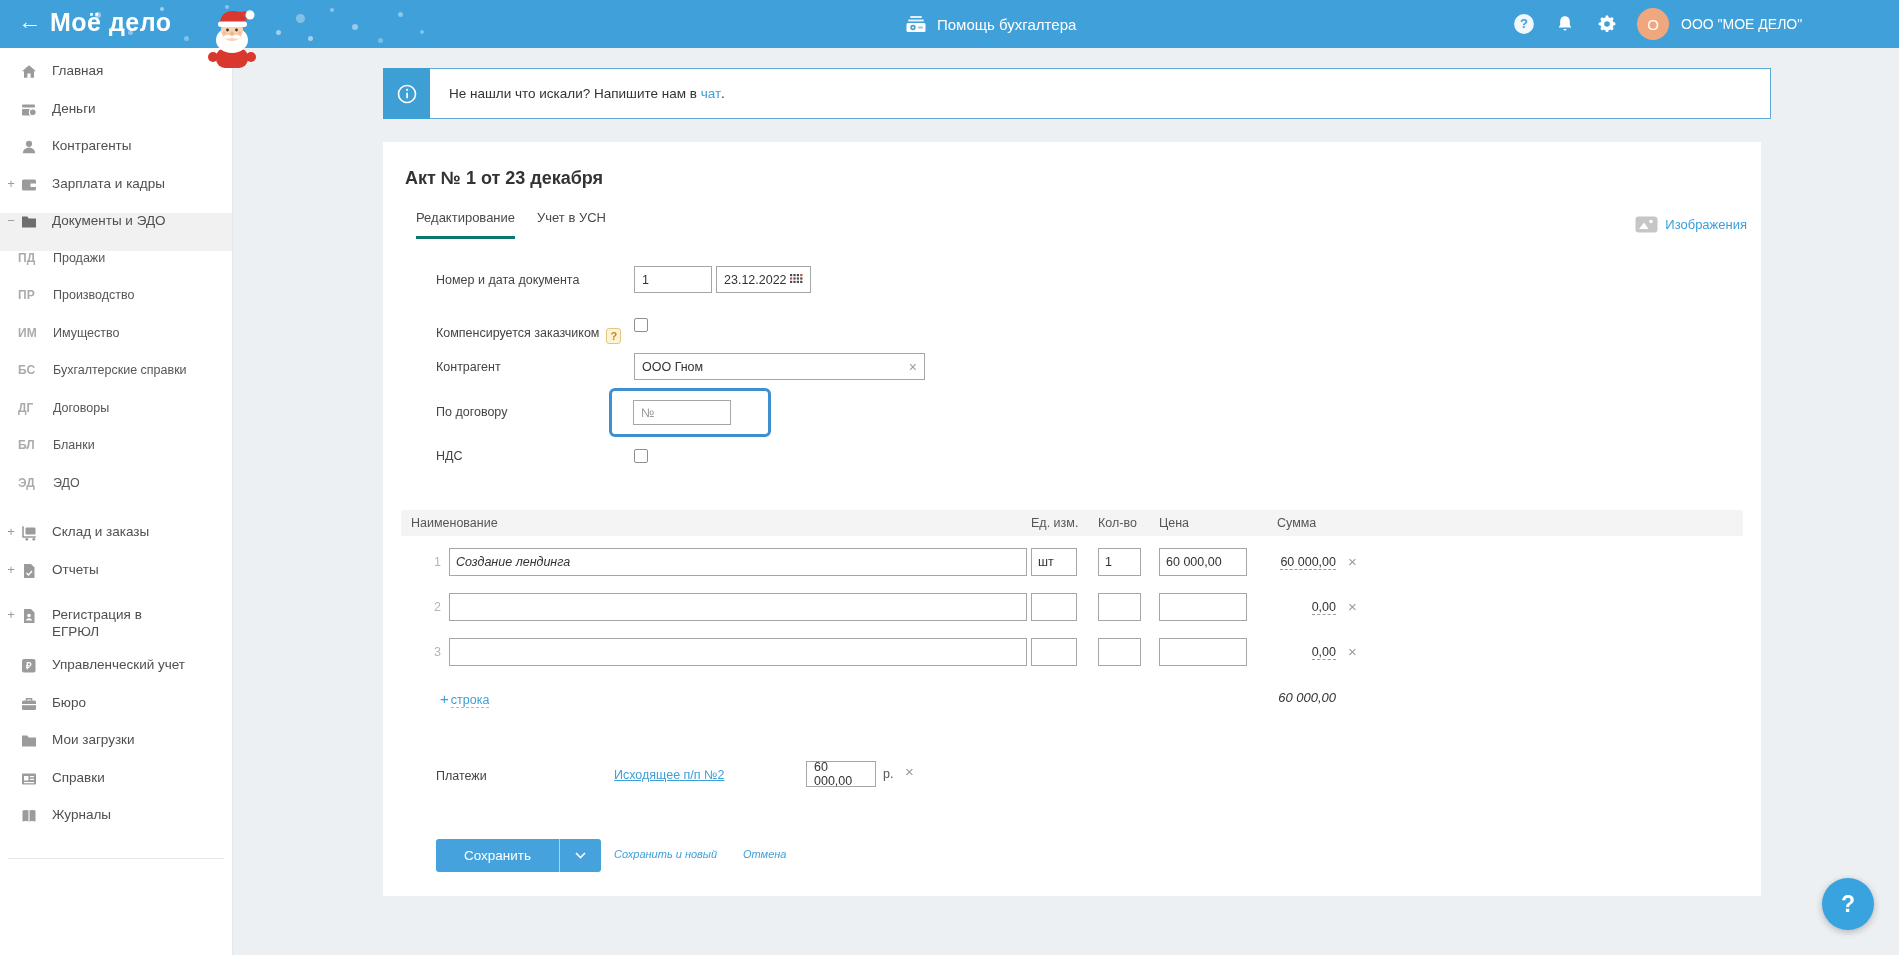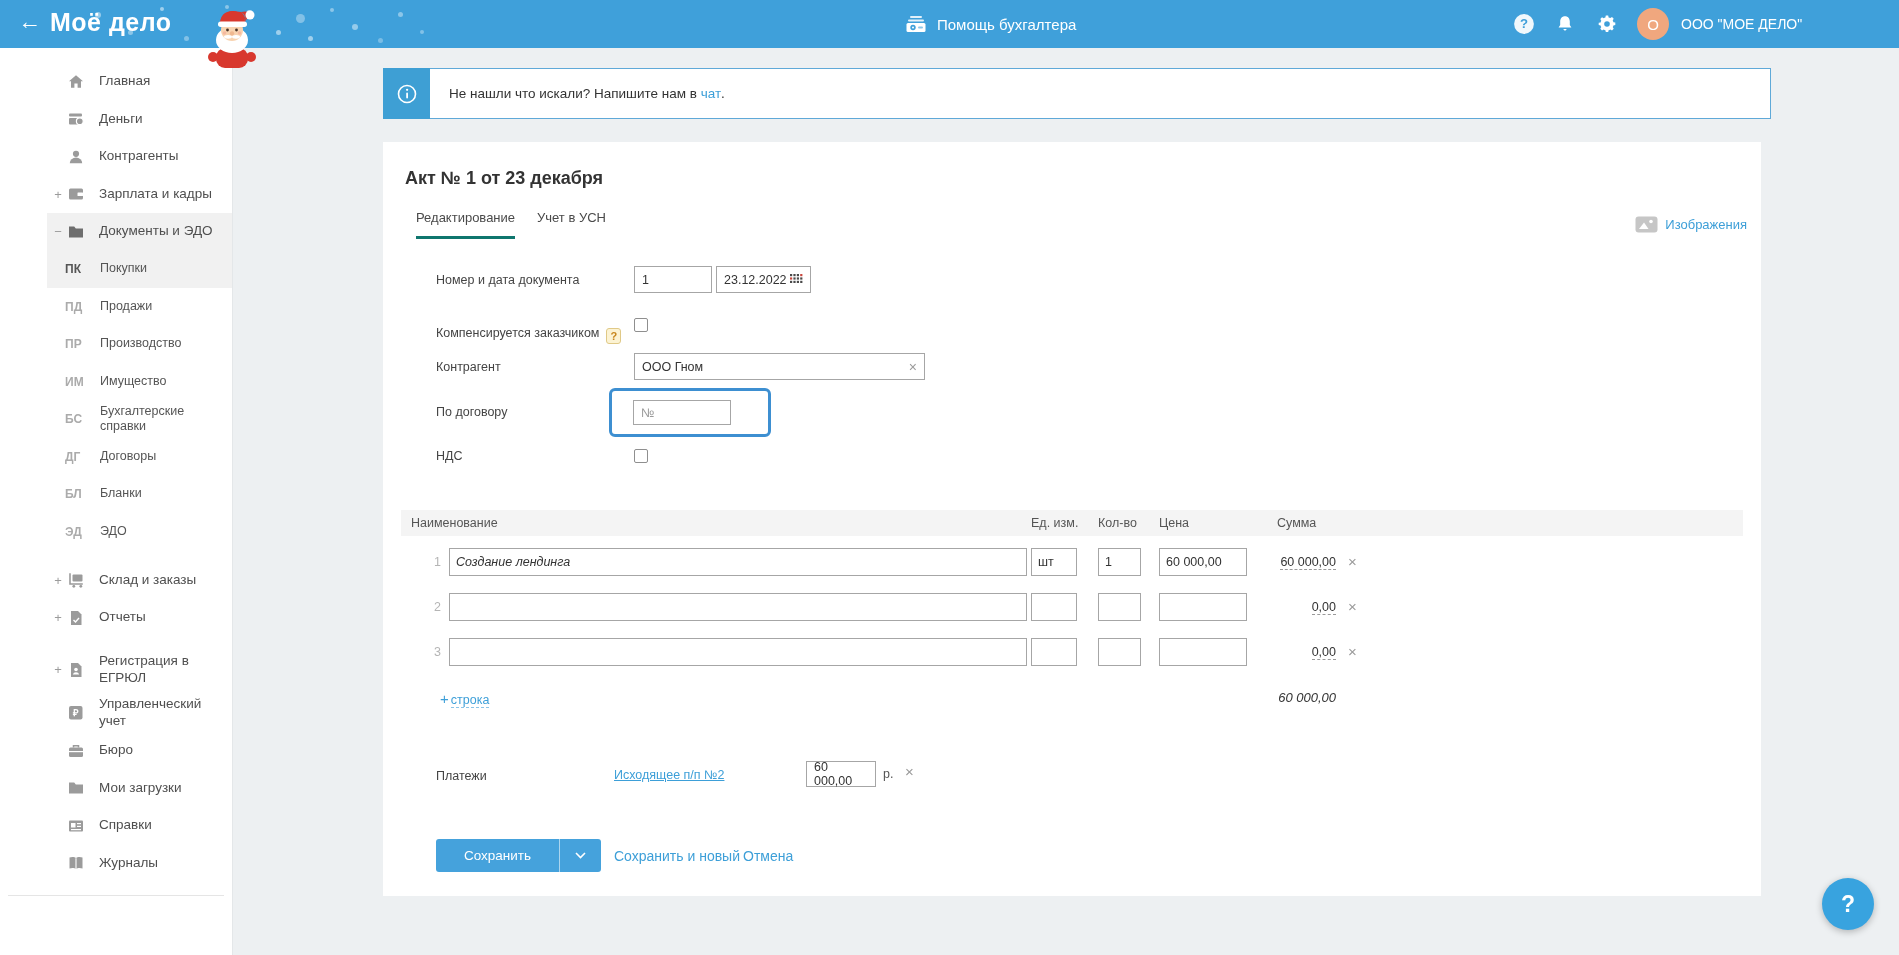--- a/index.html
+++ b/index.html
@@ -14,21 +14,21 @@
   .logo { position:absolute; left:50px; top:8px; color:#fff; font-size:25px; font-weight:bold; letter-spacing:.5px; }
   .santa { position:absolute; left:196px; top:0px; z-index:25; }
   .snow { position:absolute; border-radius:50%; background:#fff; }
   .hdr-center { position:absolute; left:905px; top:0; height:48px; display:flex; align-items:center; gap:10px; color:#fff; font-size:15px; cursor:pointer; }
   .hdr-right { position:absolute; left:1513px; top:0; height:48px; display:flex; align-items:center; }
   .hicon { cursor:pointer; display:flex; align-items:center; }
   .avatar { width:32px; height:32px; border-radius:50%; background:#F0A77E; color:#fff; font-size:15px; display:flex; align-items:center; justify-content:center; margin-left:20px; cursor:pointer; }
   .org { color:#fff; font-size:14px; margin-left:12px; white-space:nowrap; }
   
   .sidebar { position:absolute; left:0; top:48px; width:233px; bottom:0; background:#fff; border-right:1px solid #E4E7E9; padding-top:15px; z-index:10; }
-  .sb-item { display:flex; align-items:center; height:37.5px; font-size:13.5px; color:#4F4F4F; cursor:pointer;margin-left:47px; }
+  .sb-item { display:flex; height:37.5px; font-size:13.5px; color:#4F4F4F; cursor:pointer; }
   .sb-item.active { background:#F1F1F1; }
   .sb-exp { width:14px; margin-left:4px; color:#9B9B9B; font-size:13px; text-align:center; flex:none; }
   .sb-ico { width:20px; height:18px; margin-left:2px; flex:none; display:flex; align-items:center; }
   .sb-label { margin-left:12px; line-height:1.25; }
   .sb-code { margin-left:18px; width:23px; font-size:12px; font-weight:bold; color:#ABABAB; flex:none; }
   .sb-sub .sb-label { margin-left:12px; font-size:12.5px; color:#555; }
   .sb-sub.active .sb-code { color:#555; }
   .group-gap { margin-top:11px; }
   .tall { height:50px; margin-top:8px; }
   .tall .sb-label { width:118px; }
@@ -72,21 +72,21 @@
   .ttotal { position:absolute; top:180px; left:820px; width:115px; text-align:right; font-style:italic; font-size:13px; color:#333; }
   
   .pay-link { position:absolute; left:231px; top:626px; font-size:12.5px; color:#3D9FD8; text-decoration:underline; cursor:pointer; }
   .pay-inp { left:423px; top:619px; width:70px; height:26px; justify-content:flex-end; }
   .pay-cur { position:absolute; left:500px; top:625px; font-size:12.5px; color:#555; }
   .pay-x { position:absolute; left:522px; top:621px; color:#9a9a9a; font-size:15px; cursor:pointer; }
   
   .save-btn { position:absolute; left:53px; top:697px; width:165px; height:33px; background:#45A2DC; border-radius:3px; color:#fff; display:flex; cursor:pointer; }
   .save-main { flex:1; display:flex; align-items:center; justify-content:center; font-size:13.5px; }
   .save-split { width:42px; border-left:1px solid rgba(255,255,255,.55); display:flex; align-items:center; justify-content:center; }
-  .act-link { position:absolute; top:706px; font-size:14px; color:#3D9FD8; cursor:pointer; }
+  .act-link { position:absolute; top:706px; font-size:11px; color:#3D9FD8; cursor:pointer;font-style:italic; }
   
   .float-help { position:absolute; left:1822px; top:878px; width:52px; height:52px; border-radius:50%; background:#38A3DF; color:#fff; display:flex; align-items:center; justify-content:center; font-size:23px; font-weight:bold; box-shadow:0 2px 7px rgba(0,0,0,.25); cursor:pointer; z-index:30; }
 </style>
 </head>
 <body>
 
 <div class="header">
   <span class="back-arrow">←</span>
   <span class="logo">Моё дело</span>
 
@@ -204,24 +204,20 @@
     <span class="sb-label">Зарплата и кадры</span>
   </div>
   <div class="sb-item active">
     <span class="sb-exp">−</span>
     <span class="sb-ico">
         <svg width="18" height="18" viewBox="0 0 18 18" fill="#6E6E6E">
           <path d="M2 3.5h5.2l1.6 2H16v9H2z"></path>
         </svg>
       </span>
     <span class="sb-label">Документы и ЭДО</span>
-  </div>
-  <div class="sb-item sb-sub active">
-    <span class="sb-code">ПК</span>
-    <span class="sb-label">Покупки</span>
   </div>
   <div class="sb-item sb-sub">
     <span class="sb-code">ПД</span>
     <span class="sb-label">Продажи</span>
   </div>
   <div class="sb-item sb-sub">
     <span class="sb-code">ПР</span>
     <span class="sb-label">Производство</span>
   </div>
   <div class="sb-item sb-sub">

